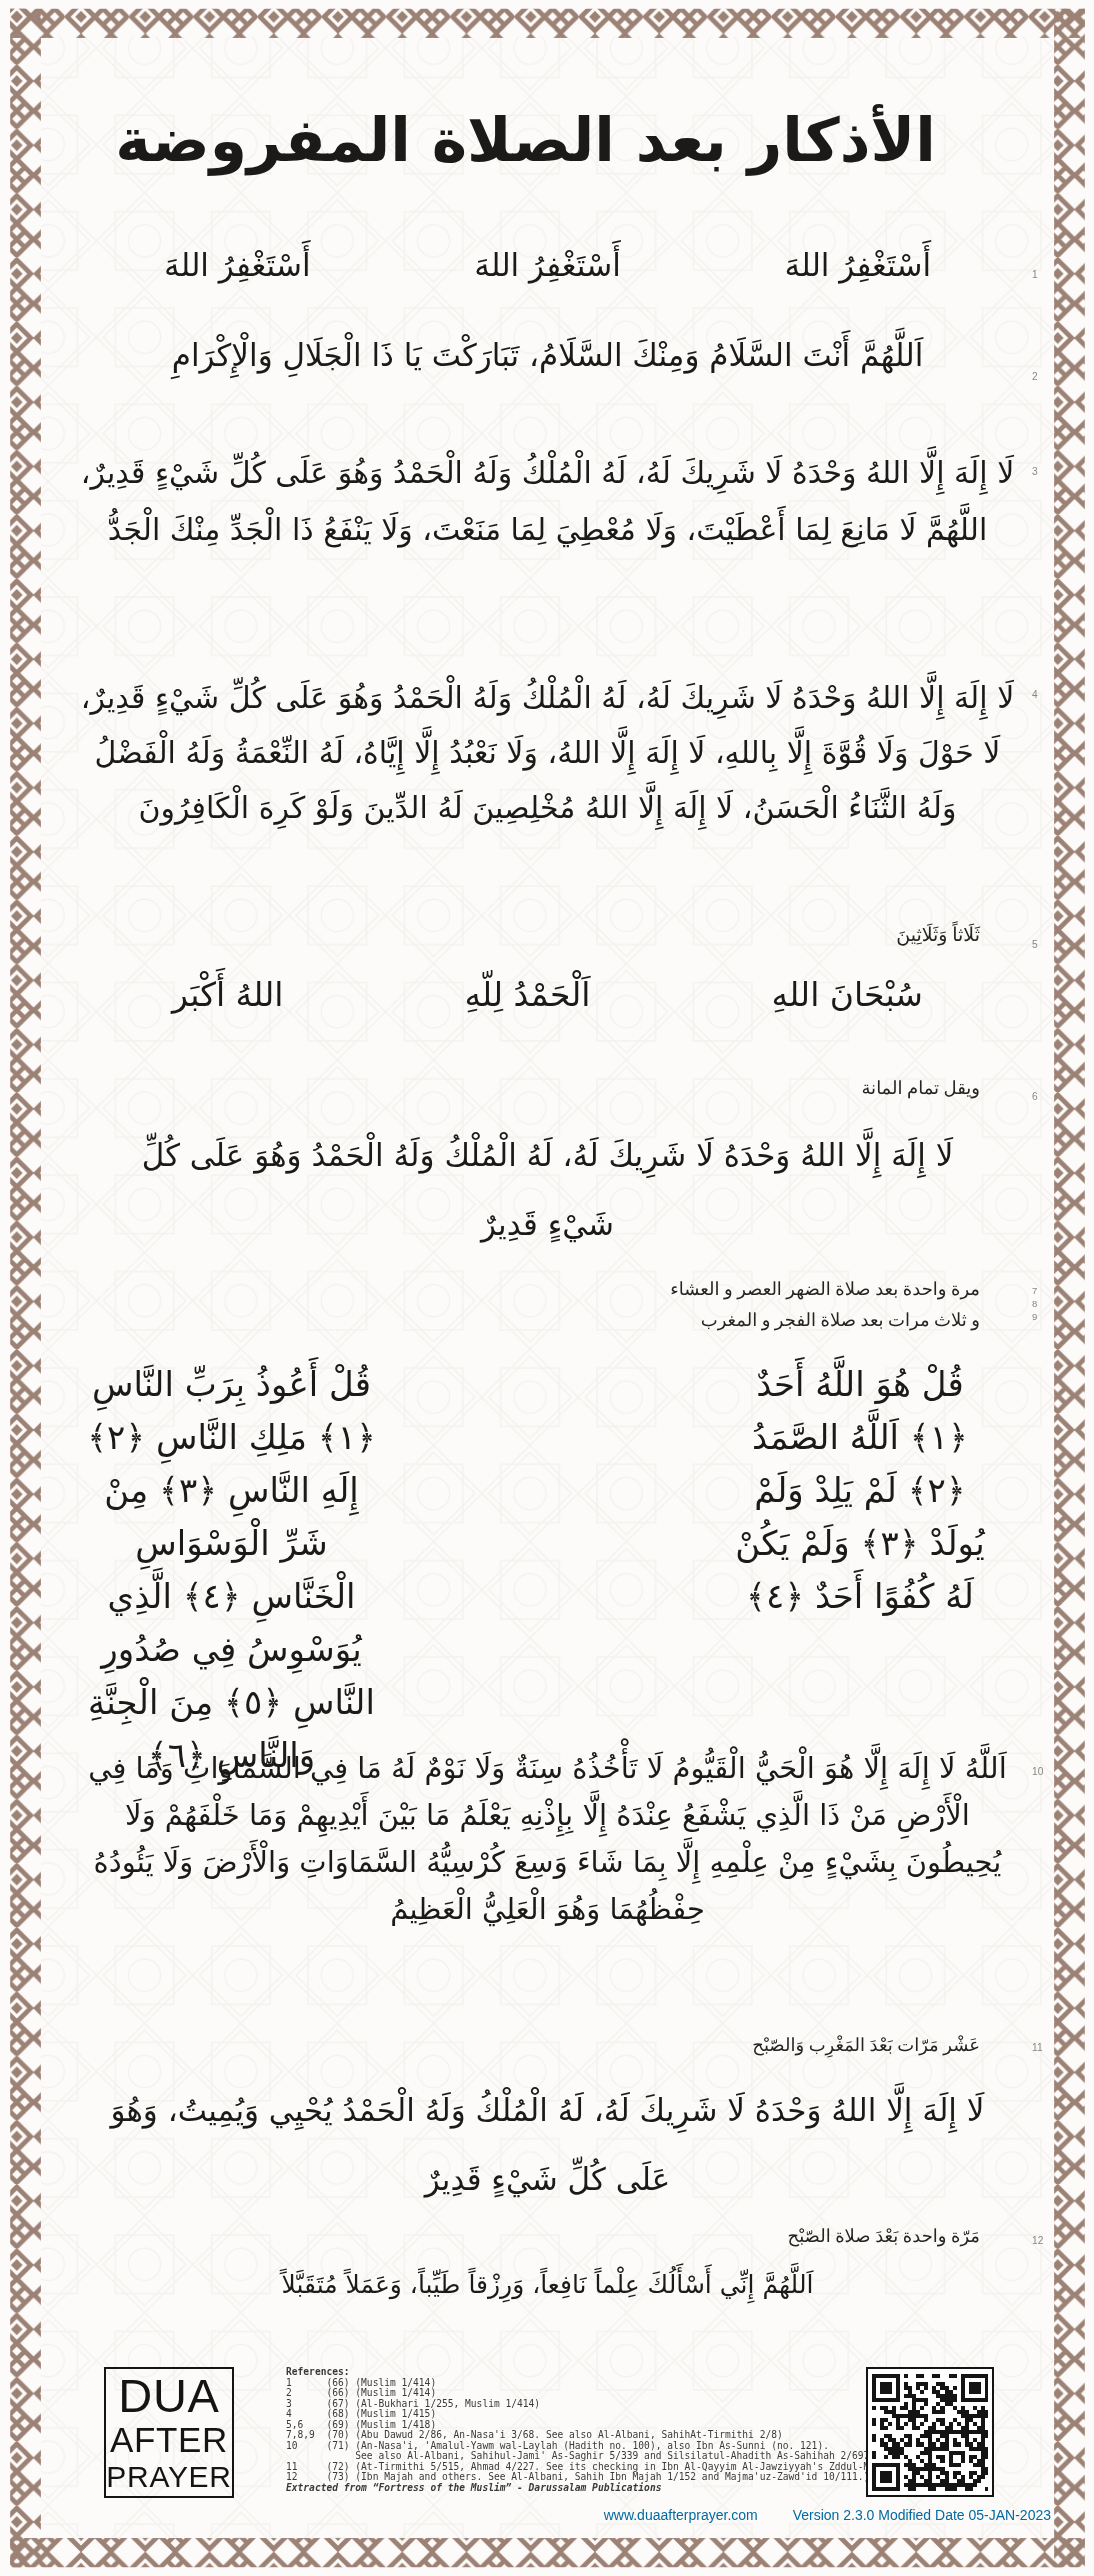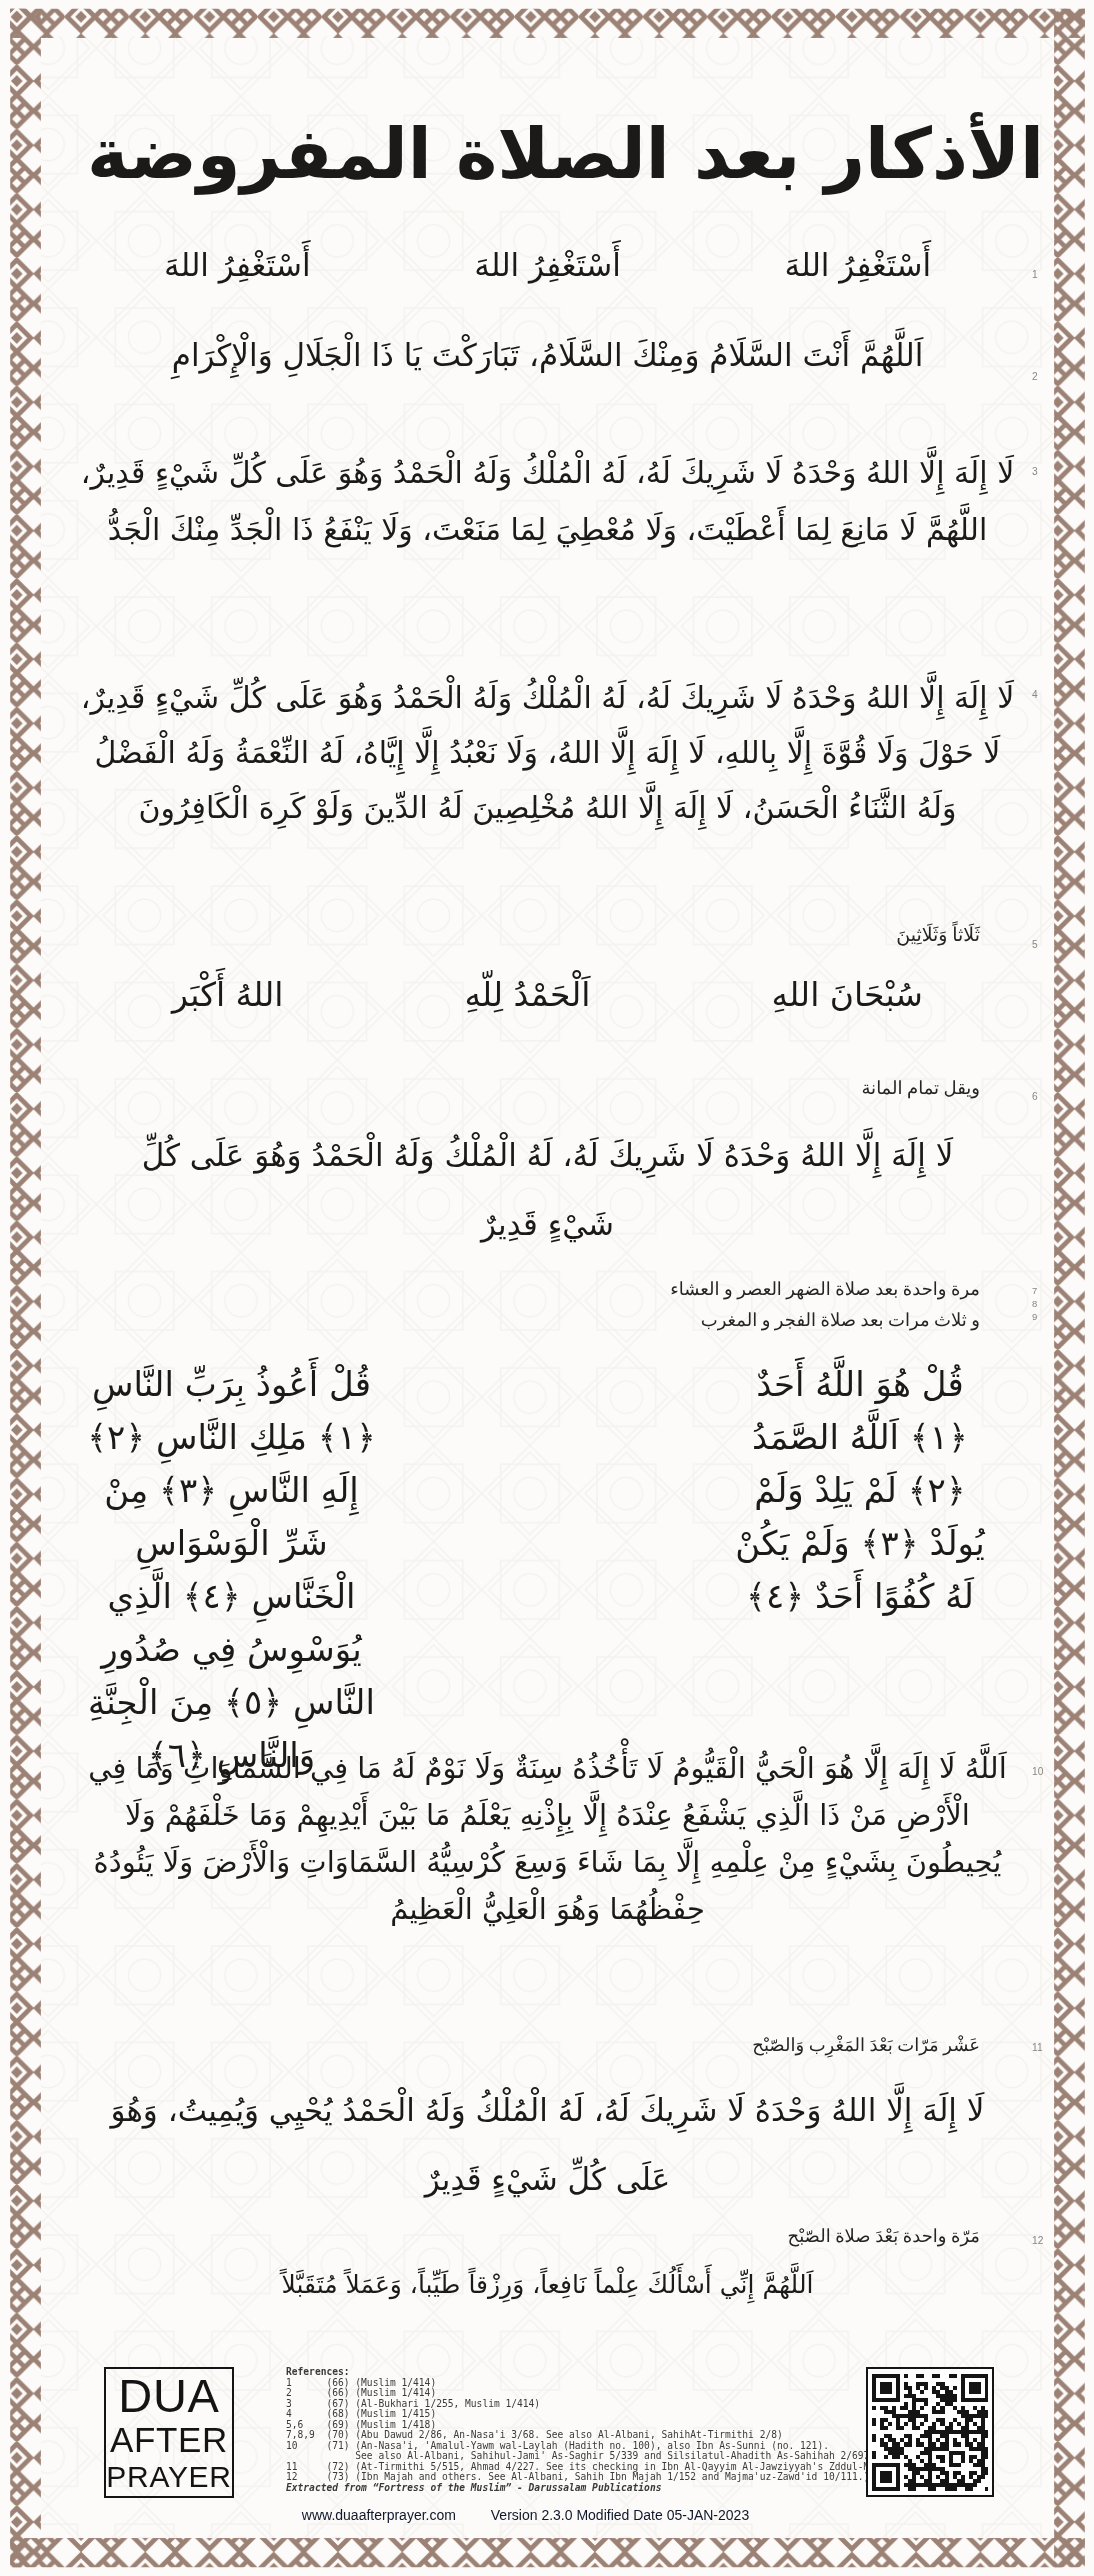--- a/index.html
+++ b/index.html
@@ -6,21 +6,21 @@
   .page{
     position:relative; width:1095px; height:2576px;
     background:#fcfbf9; overflow:hidden;
     font-family:"DejaVu Sans", sans-serif; color:#1b1a18;
   }
   .ornament{position:absolute; inset:0; width:1095px; height:2576px;}
   .arabic{direction:rtl; unicode-bidi:isolate; font-family:"DejaVu Sans", sans-serif; color:#1b1a18;}
   .abs{position:absolute;}
   .page-title{
     top:55px; left:0; width:1051px; text-align:center;
-    font-size:70px; font-weight:700; line-height:1.5; letter-spacing:0;padding-left:40px;
+    font-size:60px; font-weight:700; line-height:1.5; letter-spacing:0;
   }
   .spread-row{display:flex; justify-content:space-between; direction:rtl;}
   .dhikr{text-align:center;}
   .side-label{right:115px; text-align:right; font-size:18px; color:#262320;font-family:Liberation Serif, serif;}
   .margin-num{
     left:1032px; width:19px; font-family:"Liberation Sans", sans-serif;
     font-size:10.2px; color:#8a8680; text-align:left;
   }
   .margin-num.small{font-size:9.5px;}
   .surah-col{direction:rtl; text-align:center; font-size:34px; line-height:53px;}
@@ -39,22 +39,22 @@
   }
   .ref-title{font-weight:700;}
   .ref-row{white-space:pre;}
   .ref-extracted{font-weight:700; font-style:italic; white-space:pre;}
   .qr-box{
     left:866px; top:2367px; width:128px; height:130px;
     border:2.9px solid #141414; box-sizing:border-box; background:#ffffff; padding:3.6px;
   }
   .qr-box svg{width:100%; height:100%; display:block;}
   .footer-line{
-    top:2507px; left:0; width:1051px; text-align:center;
-    font-family:"Liberation Sans", sans-serif; font-size:14px; color:#0f172a;
+    top:2507px; left:0; width:1051px; text-align:right;
+    font-family:"Liberation Sans", sans-serif; font-size:14px; color:#0369a1;
   }
   .footer-line .site{margin-right:31px;}
 </style>
 </head>
 <body>
 
 <div class="page">
 
   <svg class="ornament" viewBox="0 0 1500 3529" preserveAspectRatio="none" aria-hidden="true">
     <defs>

